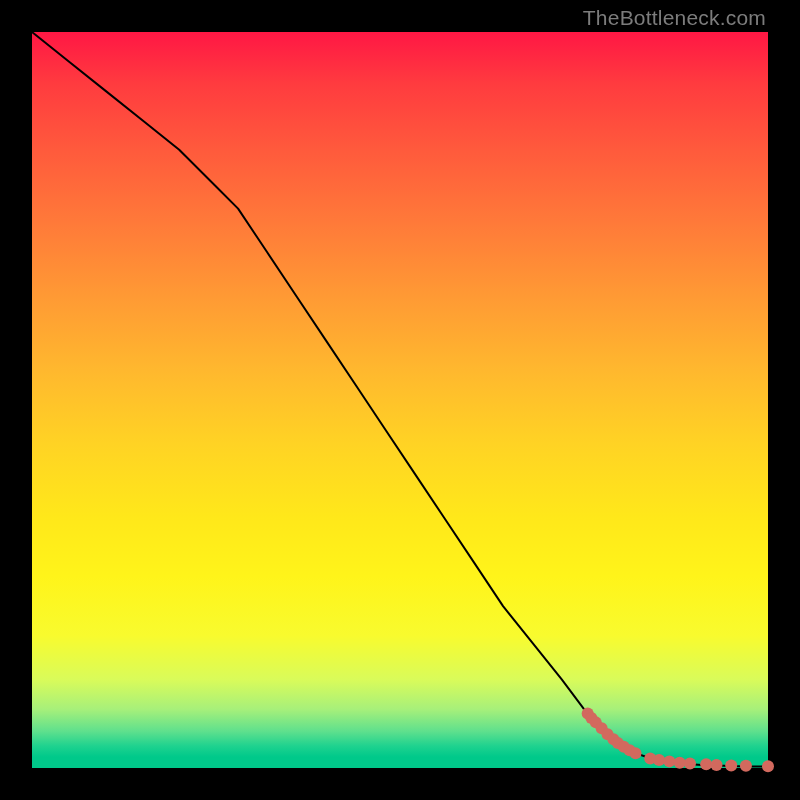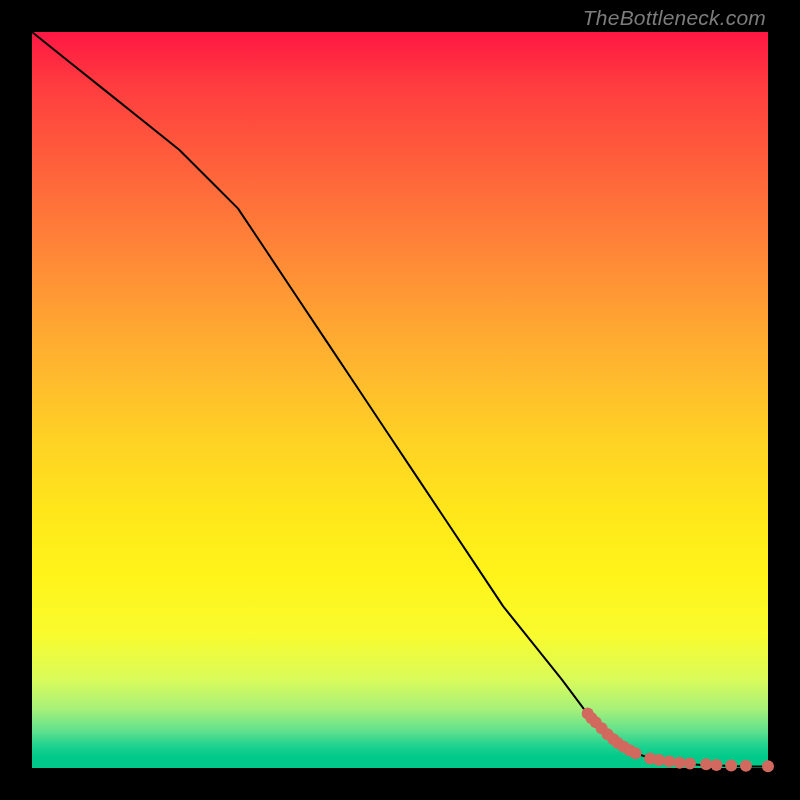--- a/index.html
+++ b/index.html
@@ -9,21 +9,20 @@
     height: 800px;
     background: #000;
     font-family: Arial, Helvetica, sans-serif;
     overflow: hidden;
   }
   .stage {
     position: relative;
     width: 800px;
     height: 800px;
     background: #000;
-    font-style: italic;
   }
   .plot {
     position: absolute;
     left: 32px;
     top: 32px;
     width: 736px;
     height: 736px;
     background: linear-gradient(
       to bottom,
       #ff1744 0%,

